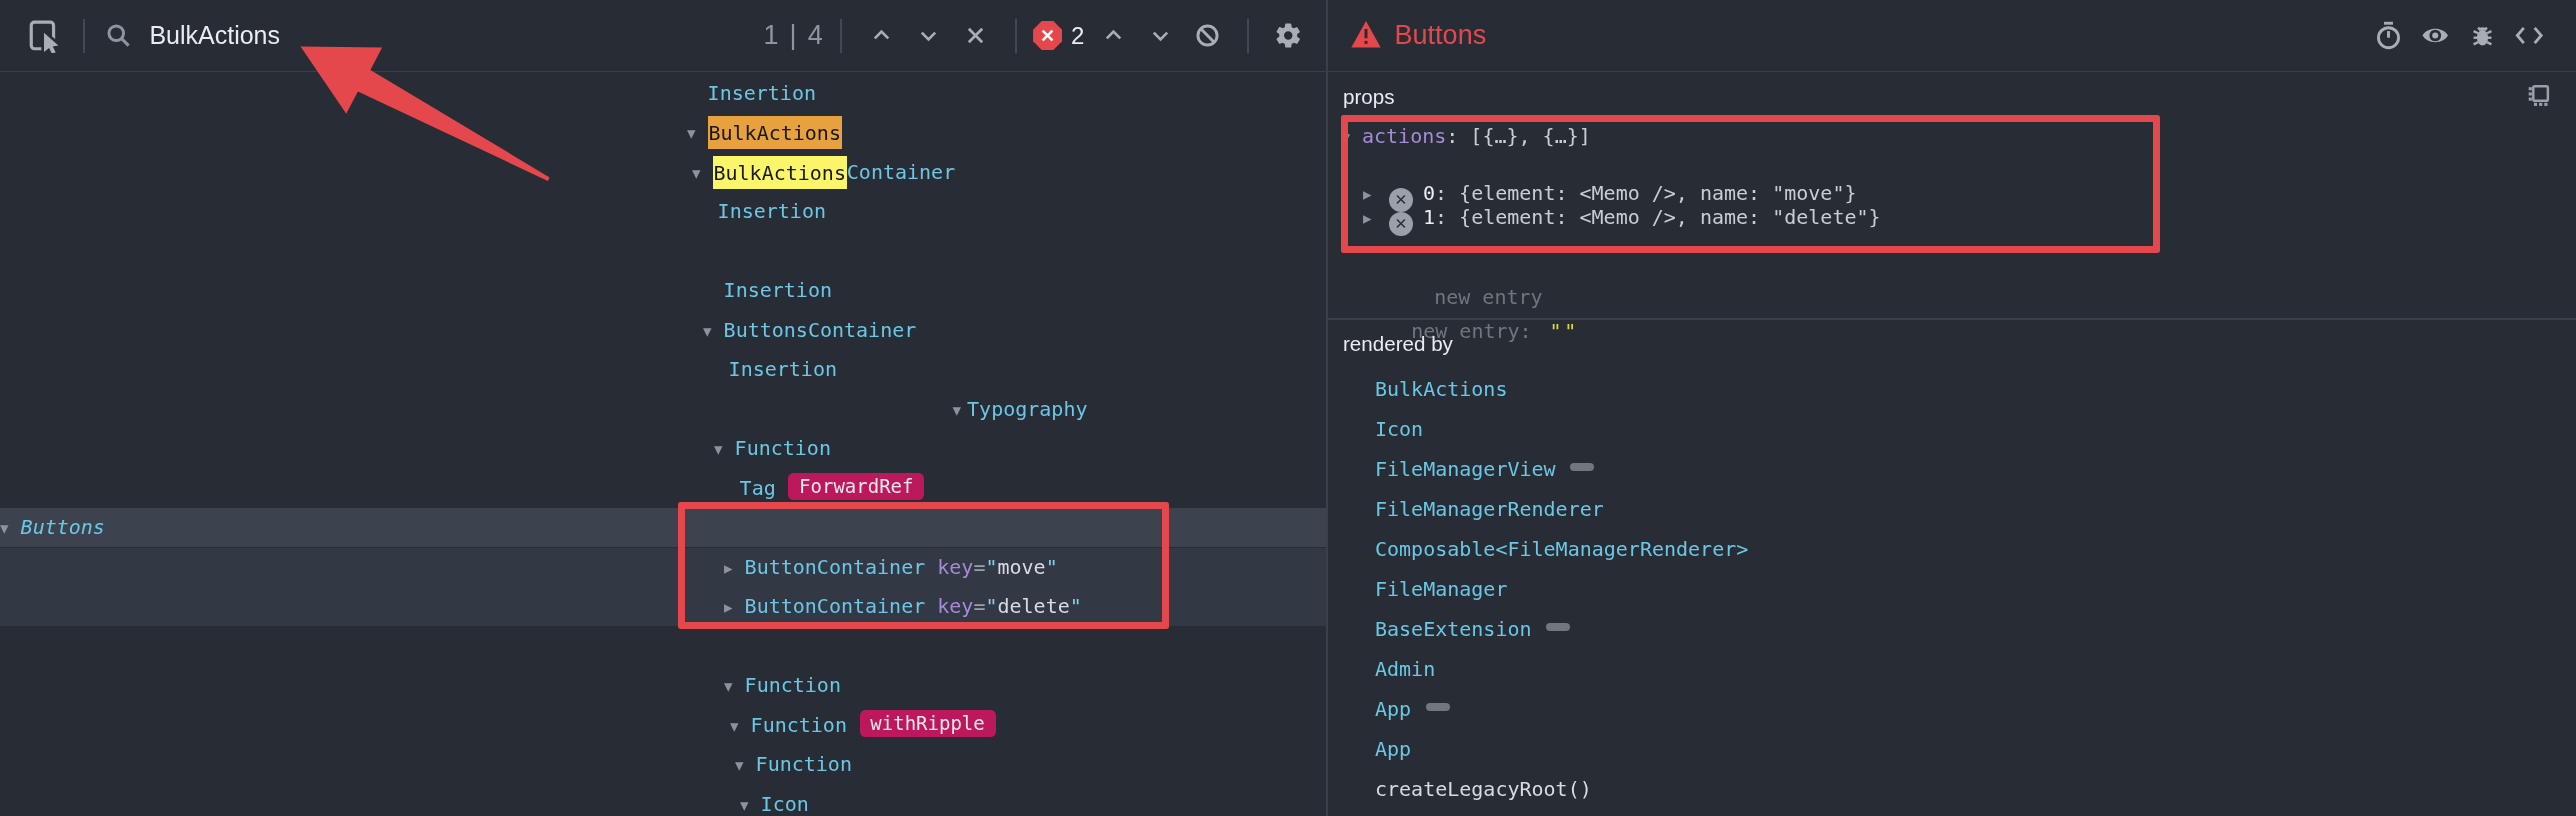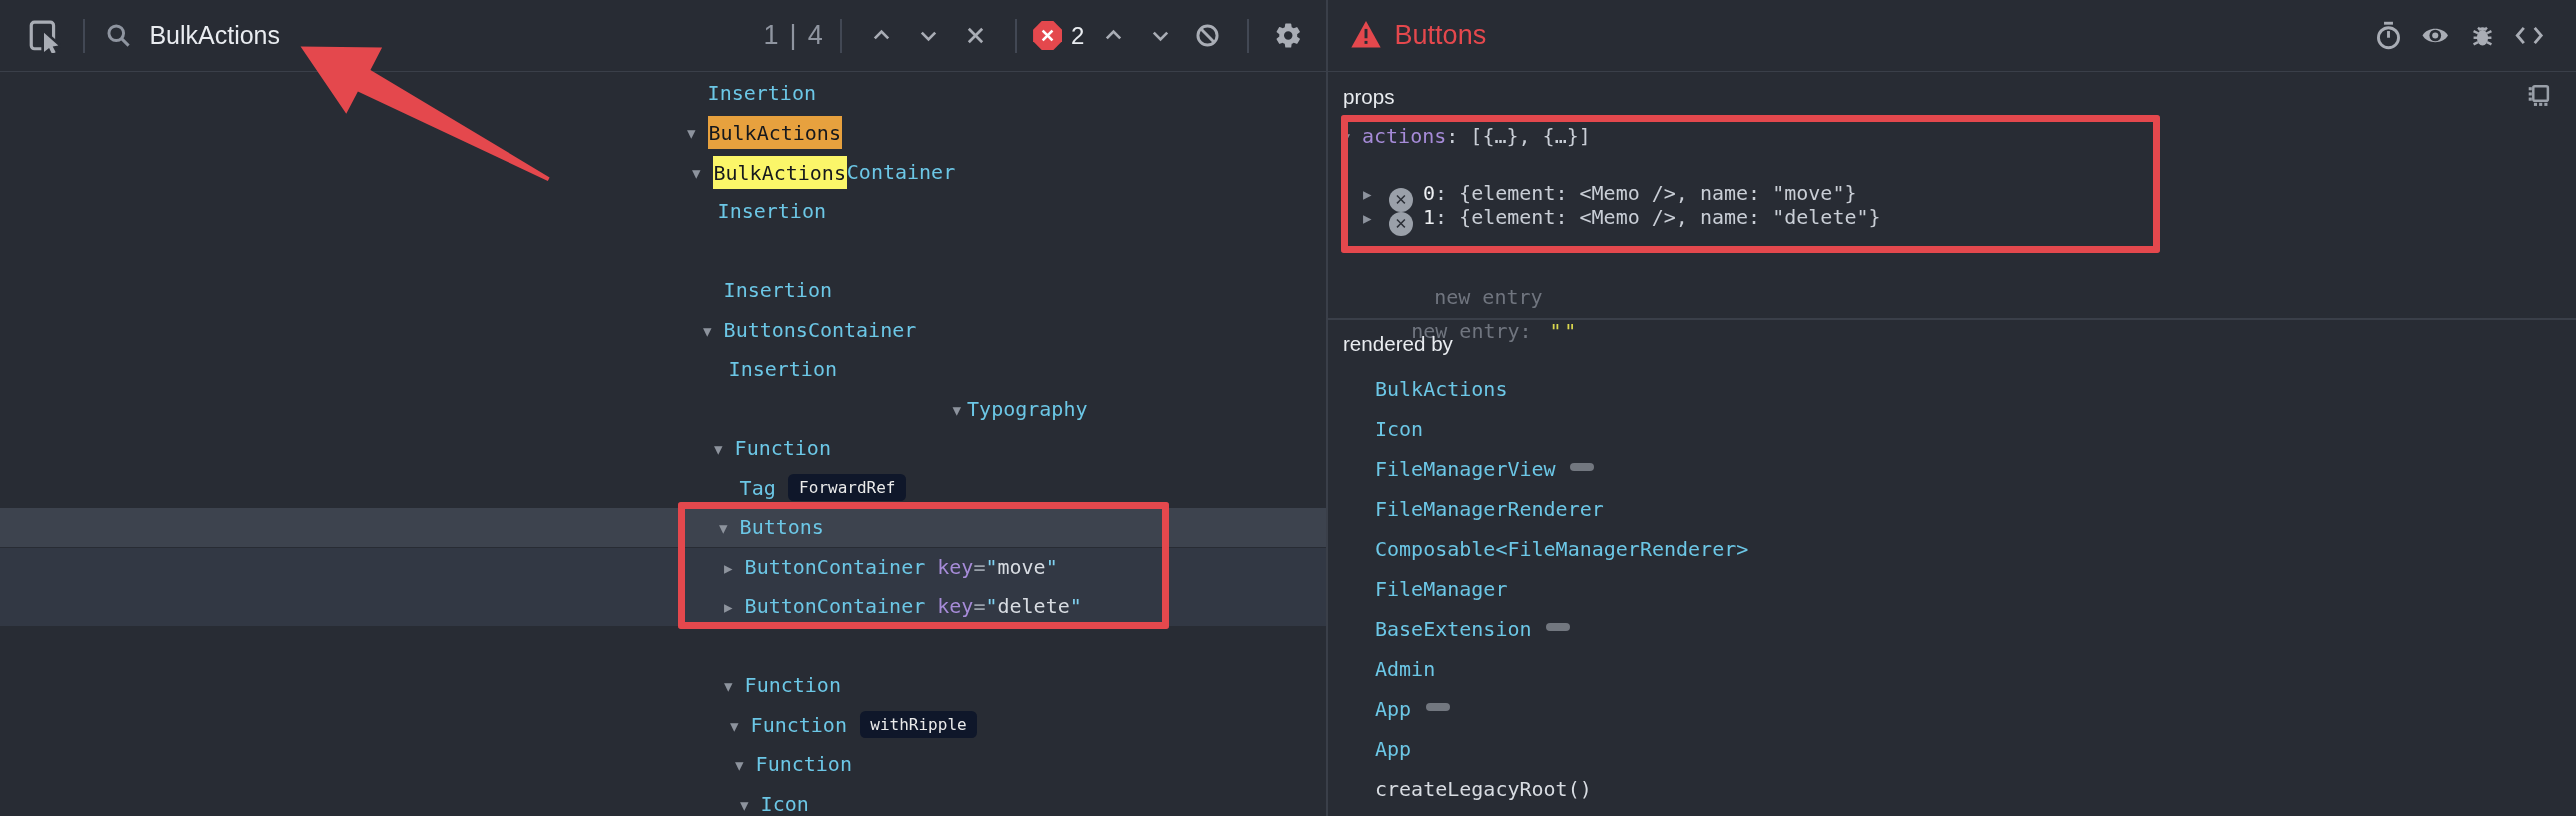--- a/index.html
+++ b/index.html
@@ -40,22 +40,22 @@
   .seg-name{color:var(--cyan)}
   .seg-attr{color:var(--purple)}
   .seg-eq{color:#99a0aa}
   .seg-quote{color:#7fd1f0}
   .seg-string{color:#d8dce2}
   .seg-plain{color:var(--plain)}
   .seg-index{color:#eef0f3}
   .seg-dim{color:#70757f}
   .hl{background:var(--match);color:#15181d;padding:4.5px 0.9px;}
   .hl-cur{background:var(--match-cur);color:#15181d;padding:4.5px 0.9px;}
-  .badge{display:inline-block;background:#0f172a;color:#eaeaea;border-radius:5.4px;padding:0.9px 10.8px;
-         margin-left:12.6px;font-size:16px;line-height:25px;vertical-align:1.8px;}
+  .badge{display:inline-block;background:#be185d;color:#eaeaea;border-radius:5.4px;padding:0.9px 10.8px;
+         margin-left:12.6px;font-size:19px;line-height:25px;vertical-align:1.8px;}
 
   
   .rpanel{position:absolute;left:1327px;top:74px;width:1249px;height:743px;overflow:hidden;}
   .section-label{position:absolute;left:16px;font-size:20.6px;color:var(--white);}
   .props-row{position:absolute;left:0;width:100%;height:39px;line-height:39px;white-space:pre;
              font-family:"DejaVu Sans Mono",monospace;font-size:20px;color:var(--plain);}
   .circle-x{display:inline-flex;width:24px;height:24px;border-radius:50%;background:#9aa0a9;color:#2b2f37;
             align-items:center;justify-content:center;font-size:15.3px;font-weight:bold;
             margin:0 10px 0 5.4px;vertical-align:-4.5px;font-family:"DejaVu Sans",sans-serif;}
   .hdivider{position:absolute;left:0;width:100%;height:1.8px;background:var(--panel-line);}
@@ -190,21 +190,21 @@
     <div class="tree-row" style="top: 0px; padding-left: 687px;"><span class="expander"></span><span class="seg-name">Insertion</span></div>
     <div class="tree-row" style="top: 39px; padding-left: 687px;"><span class="expander">▾</span><span class="hl-cur">BulkActions</span></div>
     <div class="tree-row" style="top: 79px; padding-left: 692px;"><span class="expander">▾</span><span class="hl">BulkActions</span><span class="seg-name">Container</span></div>
     <div class="tree-row" style="top: 118px; padding-left: 697px;"><span class="expander"></span><span class="seg-name">Insertion</span></div>
     <div class="tree-row" style="top: 197px; padding-left: 703px;"><span class="expander"></span><span class="seg-name">Insertion</span></div>
     <div class="tree-row" style="top: 237px; padding-left: 703px;"><span class="expander">▾</span><span class="seg-name">ButtonsContainer</span></div>
     <div class="tree-row" style="top: 276px; padding-left: 708px;"><span class="expander"></span><span class="seg-name">Insertion</span></div>
     <div class="tree-row" style="top: 316px; padding-left: 708px; text-align: center;"><span class="expander">▾</span><span class="seg-name">Typography</span></div>
     <div class="tree-row" style="top: 355px; padding-left: 714px;"><span class="expander">▾</span><span class="seg-name">Function</span></div>
     <div class="tree-row" style="top: 395px; padding-left: 719px;"><span class="expander"></span><span class="seg-name">Tag</span><span class="badge">ForwardRef</span></div>
-    <div class="tree-row bg-selected" style="top: 434px; padding-left: 719px;"><span class="expander">▾</span><span class="seg-name">Buttons</span></div>
+    <div class="tree-row bg-selected" style="top: 434px;  font-style: italic;"><span class="expander">▾</span><span class="seg-name">Buttons</span></div>
     <div class="tree-row bg-subtle" style="top: 474px; padding-left: 724px;"><span class="expander">▸</span><span class="seg-name">ButtonContainer</span><span class="seg-plain"> </span><span class="seg-attr">key</span><span class="seg-eq">=</span><span class="seg-quote">"</span><span class="seg-string">move</span><span class="seg-quote">"</span></div>
     <div class="tree-row bg-subtle" style="top: 513px; padding-left: 724px;"><span class="expander">▸</span><span class="seg-name">ButtonContainer</span><span class="seg-plain"> </span><span class="seg-attr">key</span><span class="seg-eq">=</span><span class="seg-quote">"</span><span class="seg-string">delete</span><span class="seg-quote">"</span></div>
     <div class="tree-row" style="top: 592px; padding-left: 724px;"><span class="expander">▾</span><span class="seg-name">Function</span></div>
     <div class="tree-row" style="top: 632px; padding-left: 730px;"><span class="expander">▾</span><span class="seg-name">Function</span><span class="badge">withRipple</span></div>
     <div class="tree-row" style="top: 671px; padding-left: 735px;"><span class="expander">▾</span><span class="seg-name">Function</span></div>
     <div class="tree-row" style="top: 711px; padding-left: 740px;"><span class="expander">▾</span><span class="seg-name">Icon</span></div>
   </div>
 
 <div class="rpanel">
   <div class="section-label" style="top:10.8px">props</div>

